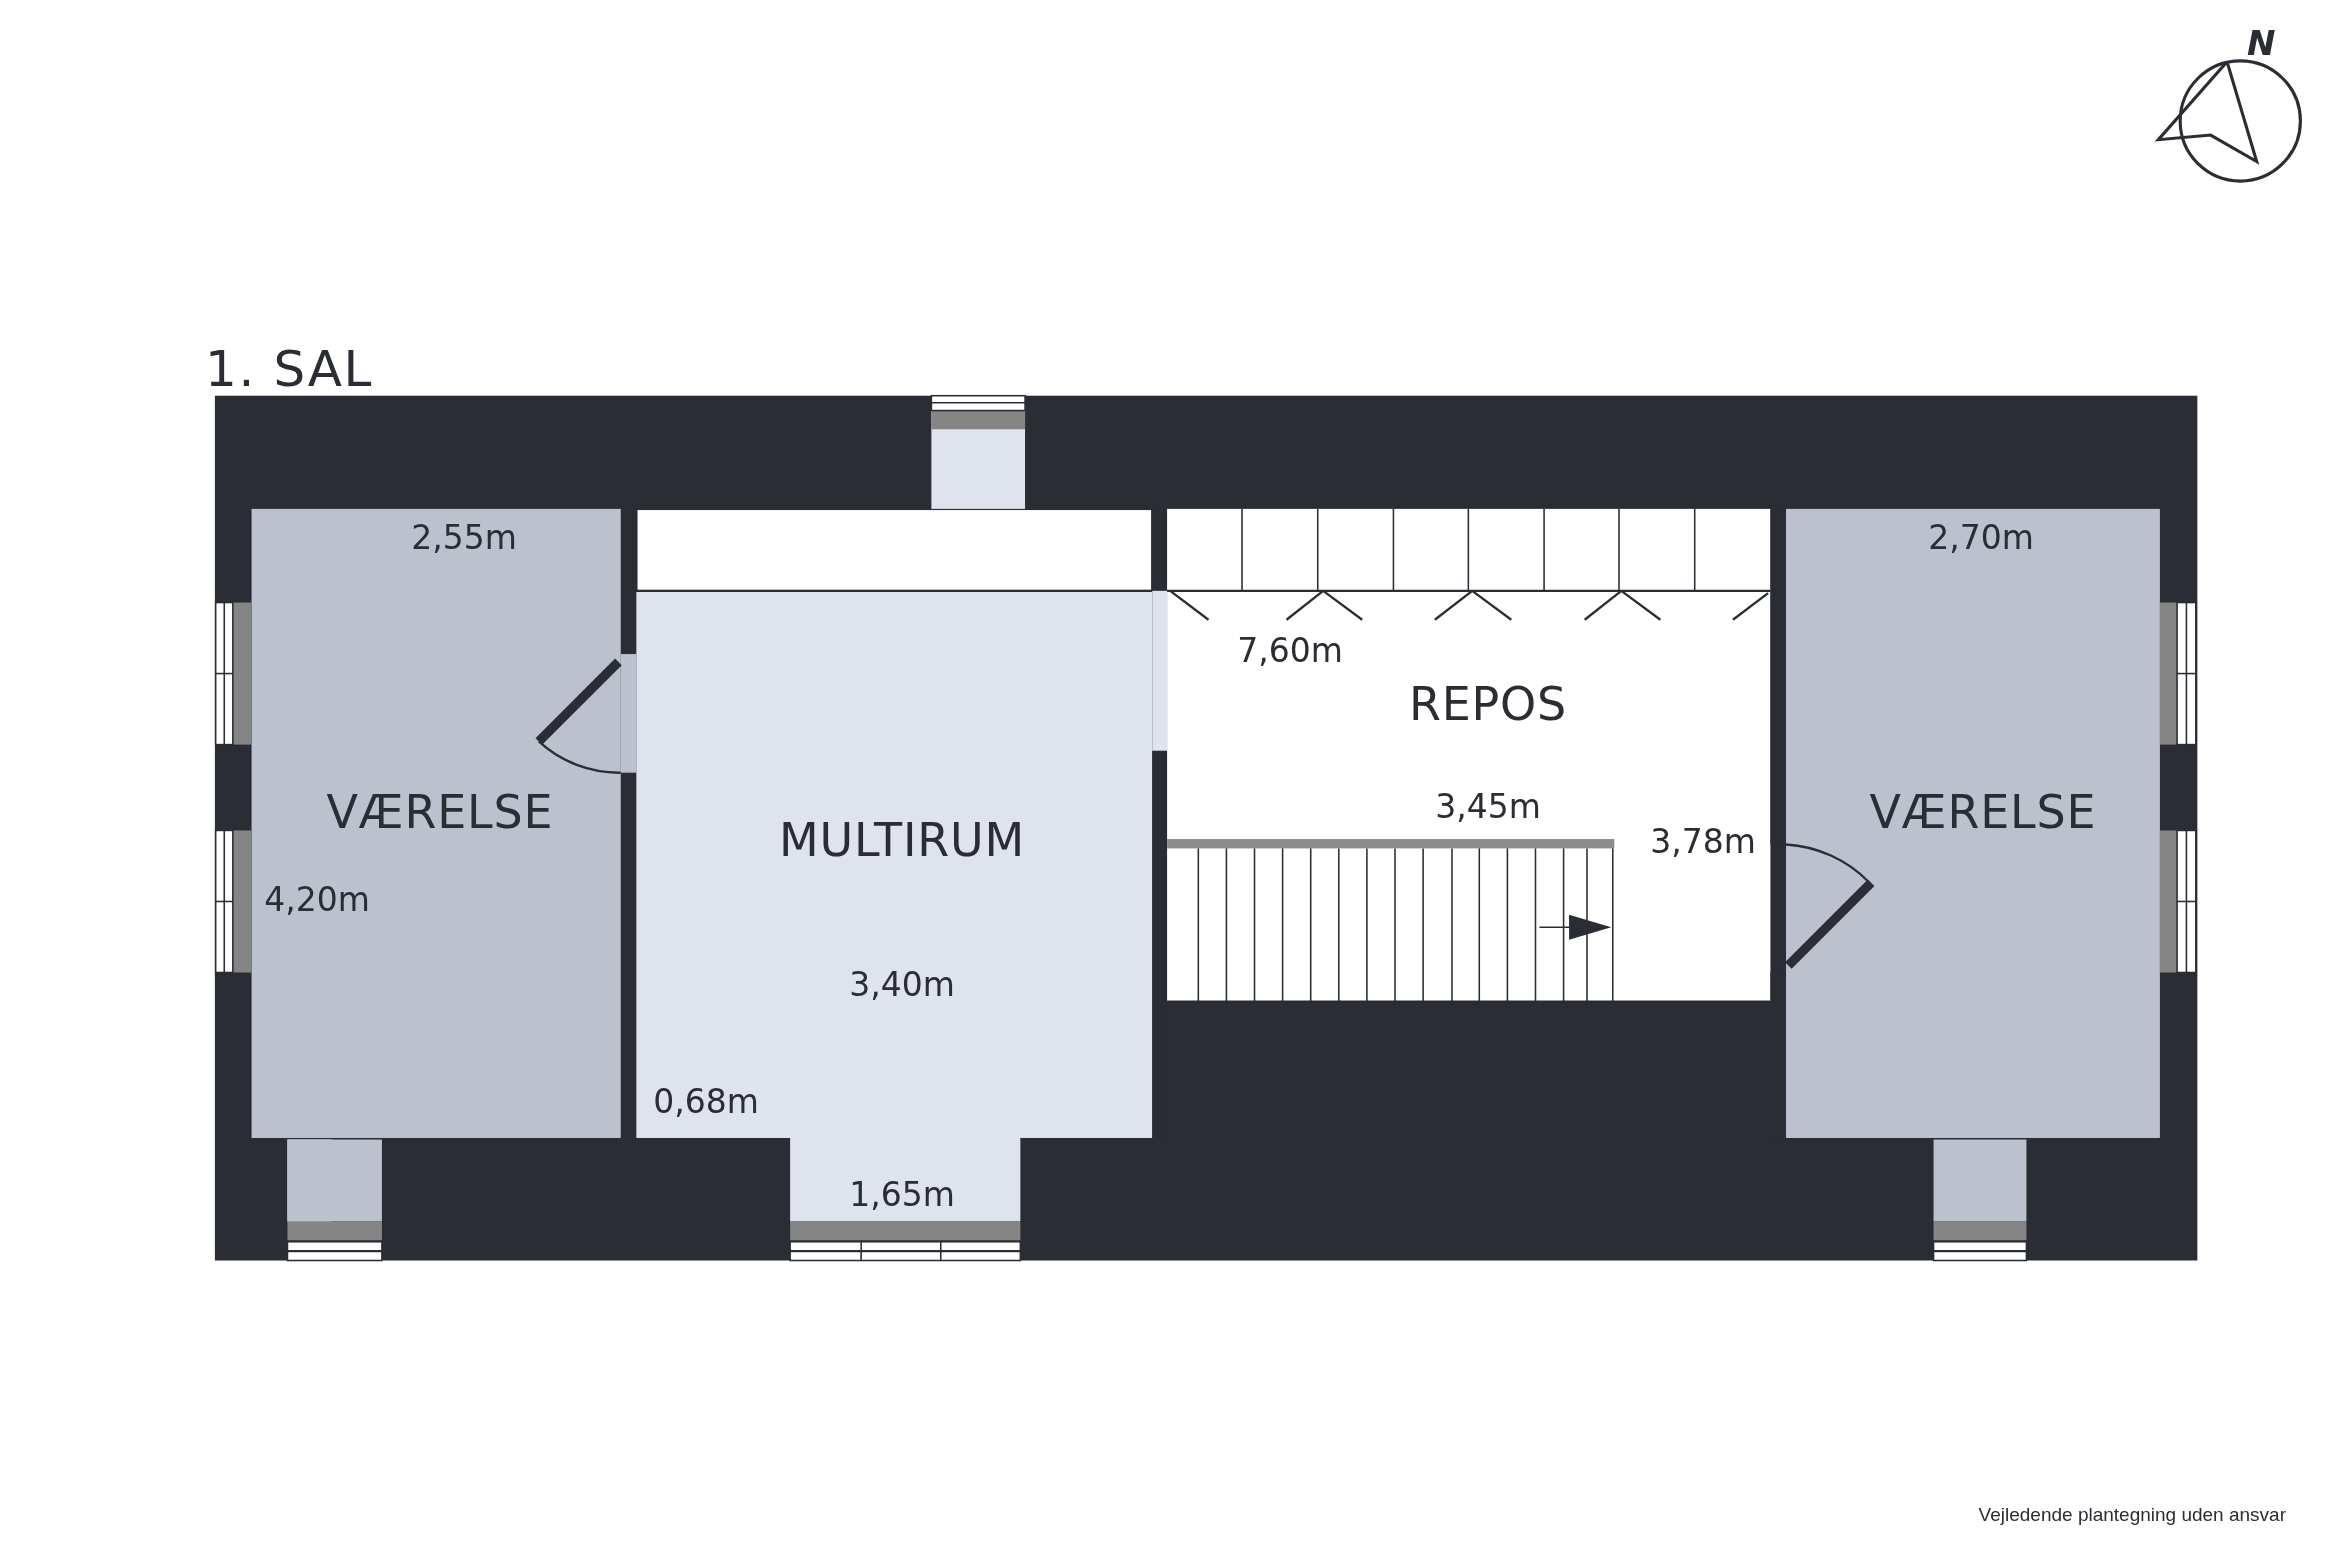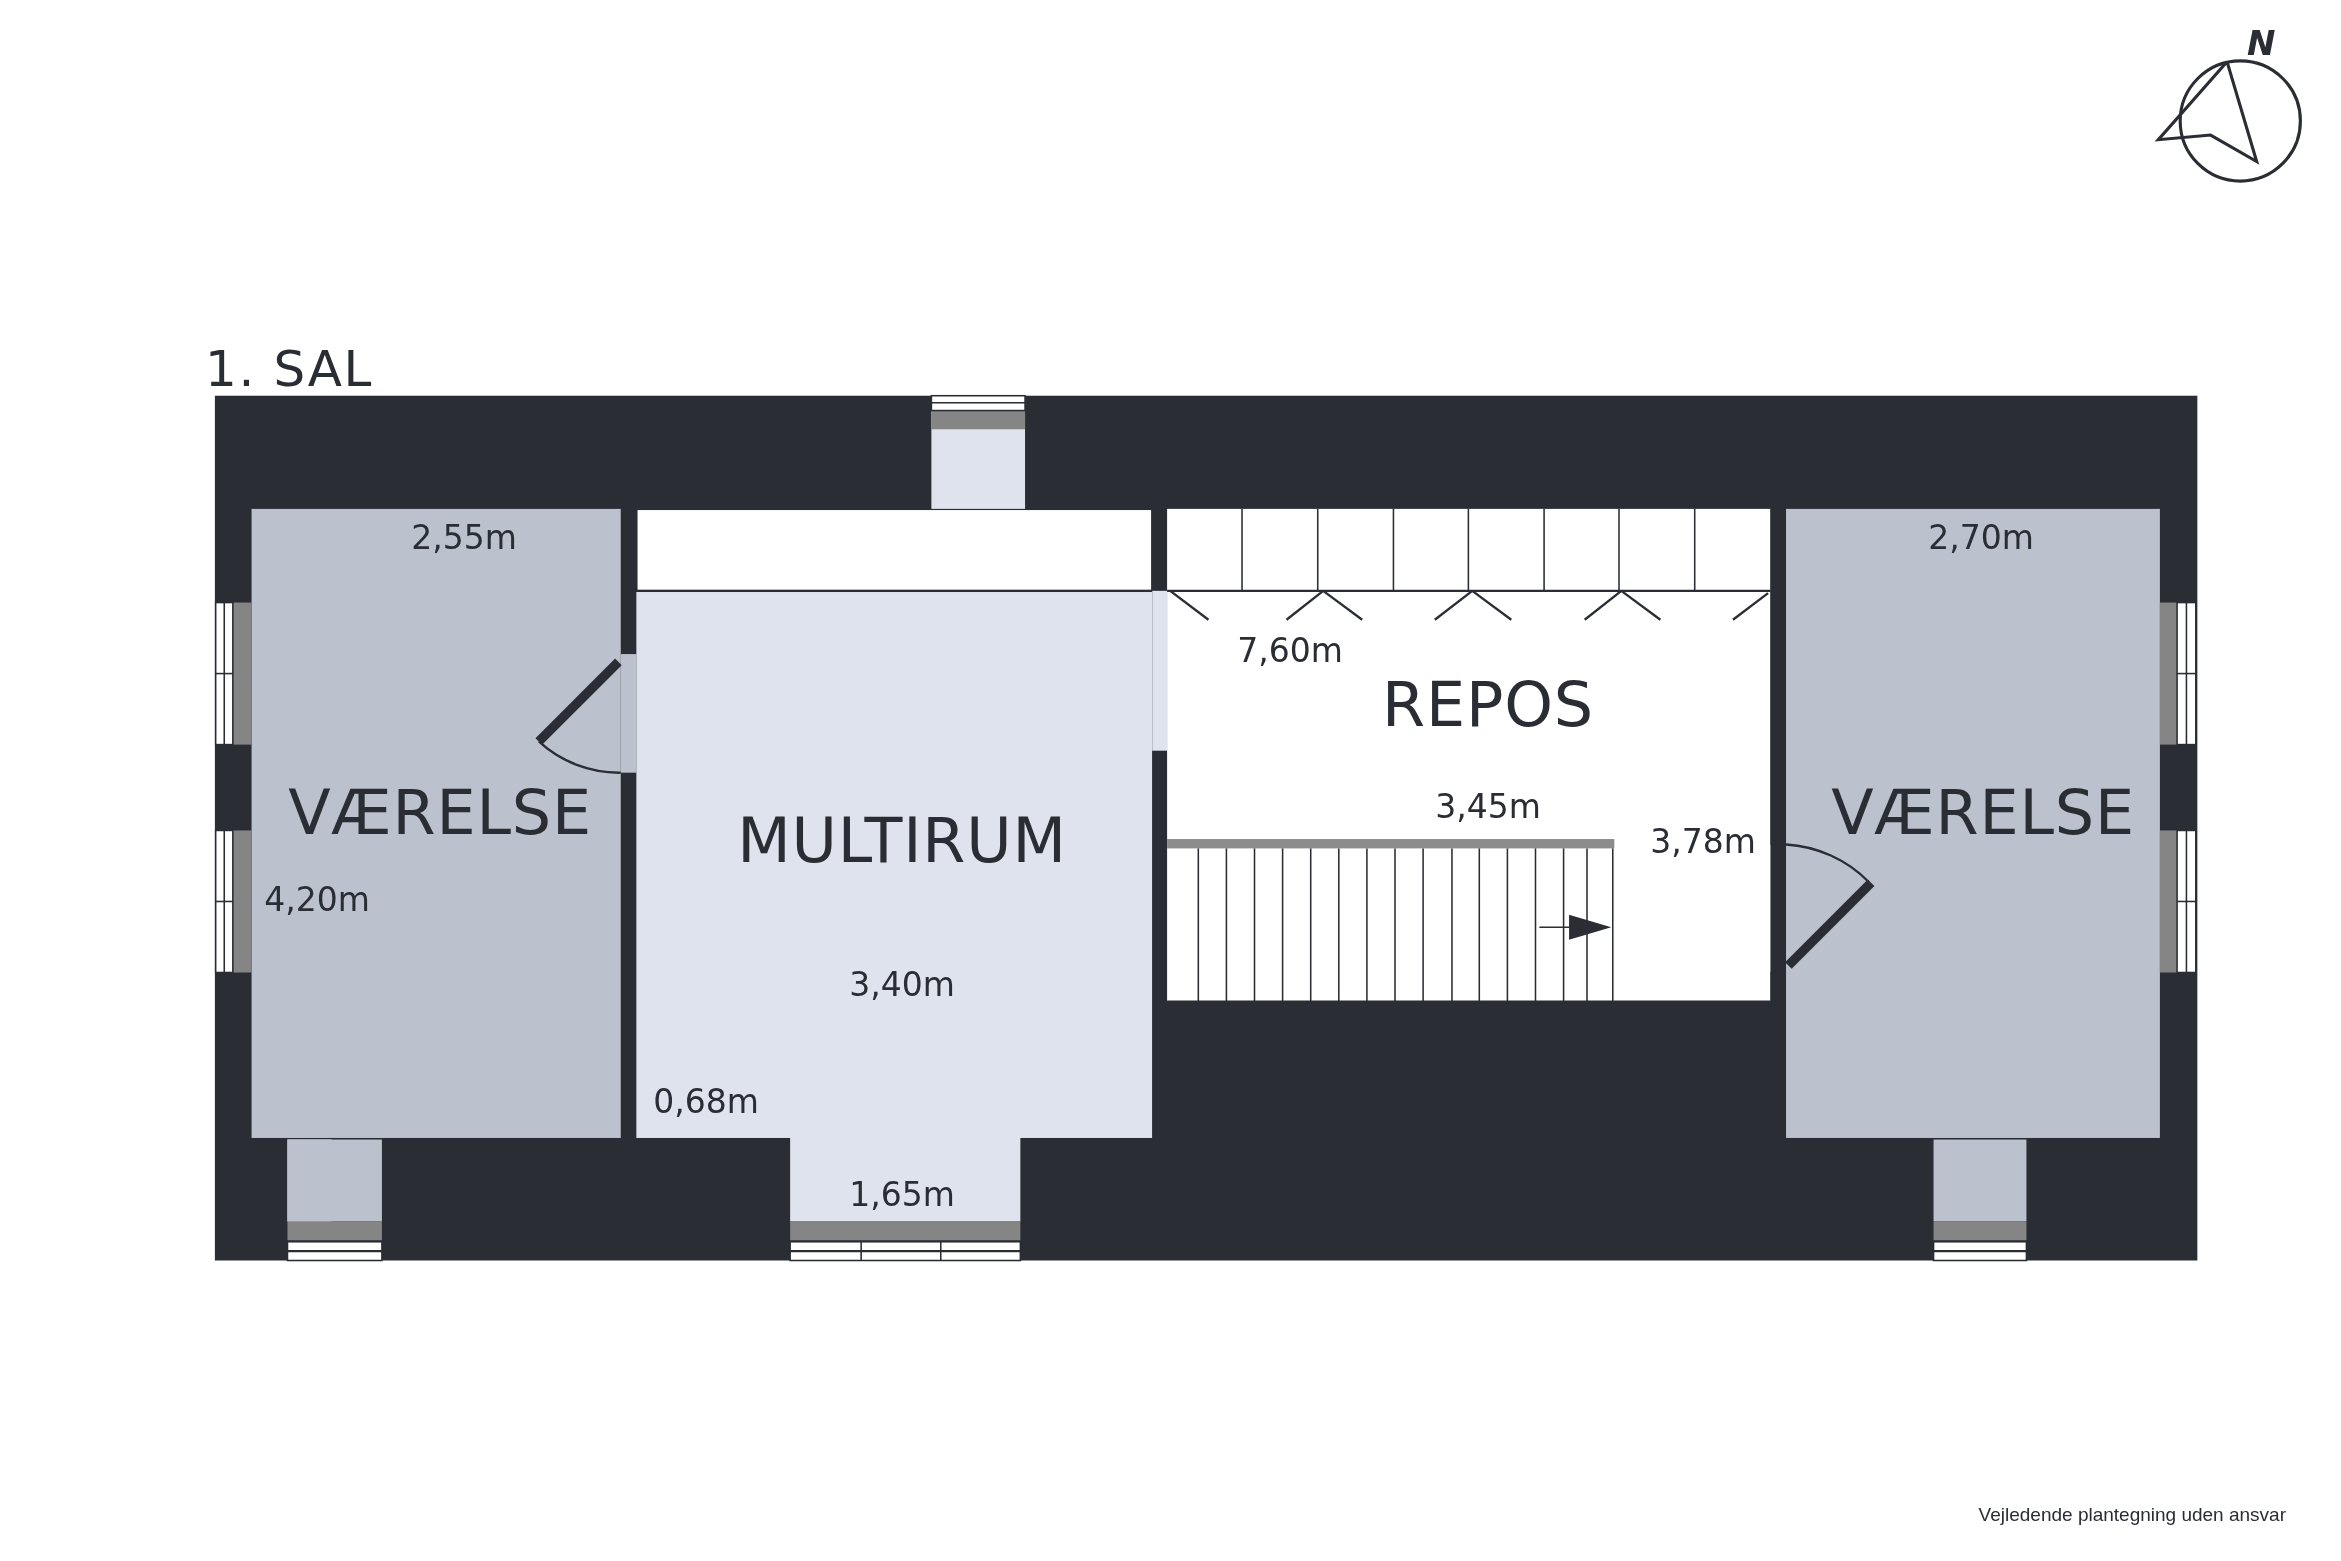--- a/index.html
+++ b/index.html
@@ -1,20 +1,20 @@
 <!DOCTYPE html>
 <html style="font-size:12.5px"><head>
 <meta charset="utf-8">
 <style>
   html, body { margin: 0; padding: 0; background: #ffffff; }
   body { width: 2342px; height: 1561px; position: relative; overflow: hidden; font-family: "Liberation Sans", "DejaVu Sans", sans-serif; color: #2a2d34; }
   #plan { position: absolute; left: 0; top: 0; width: 2342px; height: 1561px; }
   .label { position: absolute; white-space: nowrap; color: #2a2d34; font-family: "DejaVu Sans", "Liberation Sans", sans-serif; }
   .floor-title { left: 205px; top: 315px; font-size: 50px; letter-spacing: 1.6px; margin-top: 25px; }
-  .room-name { font-size: 62px; letter-spacing: 0.8px; transform: translate(-50%, -50%); }
+  .room-name { font-size: 46px; letter-spacing: 0.8px; transform: translate(-50%, -50%); }
   .dim { font-size: 33px; transform: translate(-50%, -50%); }
   .disclaimer { right: 56px; top: 1504px; font-size: 19px; font-family: "Liberation Sans", sans-serif; }
   .compass-n { left: 2247px; top: 23.4px; font-size: 34px; font-weight: bold; font-style: italic; }
 </style>
 </head>
 <body>
 
 <svg id="plan" viewBox="0 0 3000 2000" xmlns="http://www.w3.org/2000/svg">
 
   <rect x="275" y="507" width="2540" height="1108" fill="#2a2d34"></rect>

